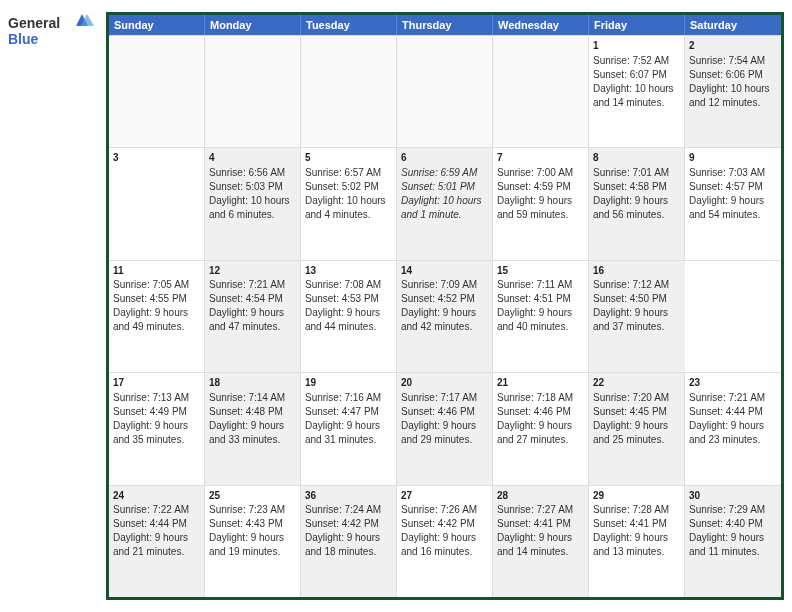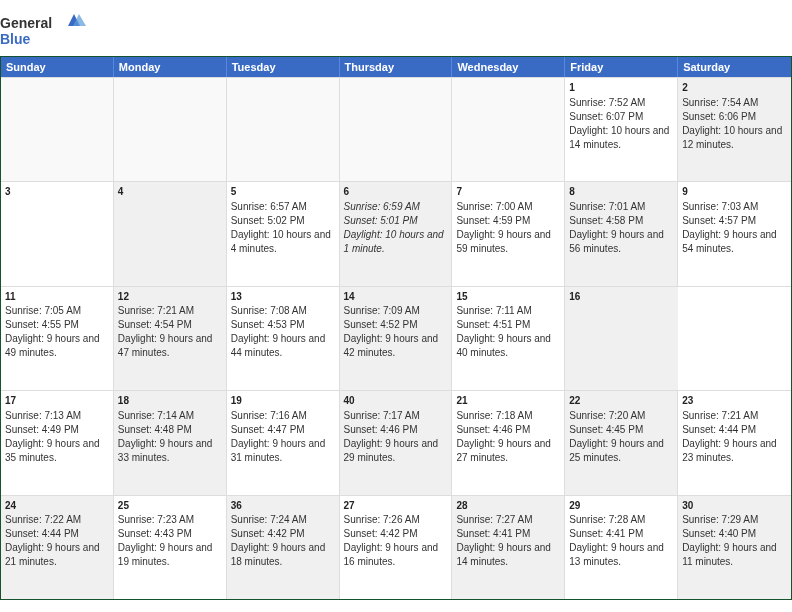--- a/index.html
+++ b/index.html
@@ -6,23 +6,22 @@
     body {
       font-family: Arial, sans-serif;
       background: #fff;
       width: 792px;
       height: 612px;
       overflow: hidden;
     }
     .page {
       width: 792px;
       height: 612px;
-      padding: 12px 0;
-      display: flex;
-      flex-direction: column;
+      padding: 12px 8px;
+      display: flex;
     }
     .header {
       display: flex;
       align-items: flex-start;
       justify-content: space-between;
       margin-bottom: 6px;
     }
     .logo {
       display: flex;
       align-items: center;
@@ -39,21 +38,22 @@
     }
     .subtitle {
       font-size: 13px;
       color: #444;
       margin-top: 2px;
     }
     .calendar {
       flex: 1;
       display: flex;
       flex-direction: column;
-      border: 1px solid #14532d;
+      border: 3px solid #14532d;
+      margin-left: 8px;
     }
     .cal-header-row {
       display: grid;
       grid-template-columns: repeat(7, 1fr);
       background: #3a6bc4;
     }
     .cal-header-cell {
       color: #fff;
       font-size: 11px;
       font-weight: bold;
@@ -144,20 +144,23 @@
 Sunset: 6:06 PM
 Daylight: 10 hours and 12 minutes.</div>
           </div>
         </div>
         <div class="cal-row">
           <div class="cal-cell">
             <span class="day-num">3</span>
           </div>
           <div class="cal-cell shaded">
             <span class="day-num">4</span>
+            <div class="cell-text" style="white-space: pre-line;">Sunrise: 6:56 AM
+Sunset: 5:03 PM
+Daylight: 10 hours and 6 minutes.</div>
           </div>
           <div class="cal-cell">
             <span class="day-num">5</span>
             <div class="cell-text" style="white-space: pre-line;">Sunrise: 6:57 AM
 Sunset: 5:02 PM
 Daylight: 10 hours and 4 minutes.</div>
           </div>
           <div class="cal-cell shaded">
             <span class="day-num">6</span>
             <div class="cell-text" style="white-space: pre-line; font-style: italic;">Sunrise: 6:59 AM
@@ -209,20 +212,23 @@
 Daylight: 9 hours and 42 minutes.</div>
           </div>
           <div class="cal-cell">
             <span class="day-num">15</span>
             <div class="cell-text" style="white-space: pre-line;">Sunrise: 7:11 AM
 Sunset: 4:51 PM
 Daylight: 9 hours and 40 minutes.</div>
           </div>
           <div class="cal-cell shaded">
             <span class="day-num">16</span>
+            <div class="cell-text" style="white-space: pre-line;">Sunrise: 7:12 AM
+Sunset: 4:50 PM
+Daylight: 9 hours and 37 minutes.</div>
           </div>
         </div>
         <div class="cal-row">
           <div class="cal-cell">
             <span class="day-num">17</span>
             <div class="cell-text" style="white-space: pre-line;">Sunrise: 7:13 AM
 Sunset: 4:49 PM
 Daylight: 9 hours and 35 minutes.</div>
           </div>
           <div class="cal-cell shaded">
@@ -231,21 +237,21 @@
 Sunset: 4:48 PM
 Daylight: 9 hours and 33 minutes.</div>
           </div>
           <div class="cal-cell">
             <span class="day-num">19</span>
             <div class="cell-text" style="white-space: pre-line;">Sunrise: 7:16 AM
 Sunset: 4:47 PM
 Daylight: 9 hours and 31 minutes.</div>
           </div>
           <div class="cal-cell shaded">
-            <span class="day-num">40</span>
+            <span class="day-num">20</span>
             <div class="cell-text" style="white-space: pre-line;">Sunrise: 7:17 AM
 Sunset: 4:46 PM
 Daylight: 9 hours and 29 minutes.</div>
           </div>
           <div class="cal-cell">
             <span class="day-num">21</span>
             <div class="cell-text" style="white-space: pre-line;">Sunrise: 7:18 AM
 Sunset: 4:46 PM
 Daylight: 9 hours and 27 minutes.</div>
           </div>

